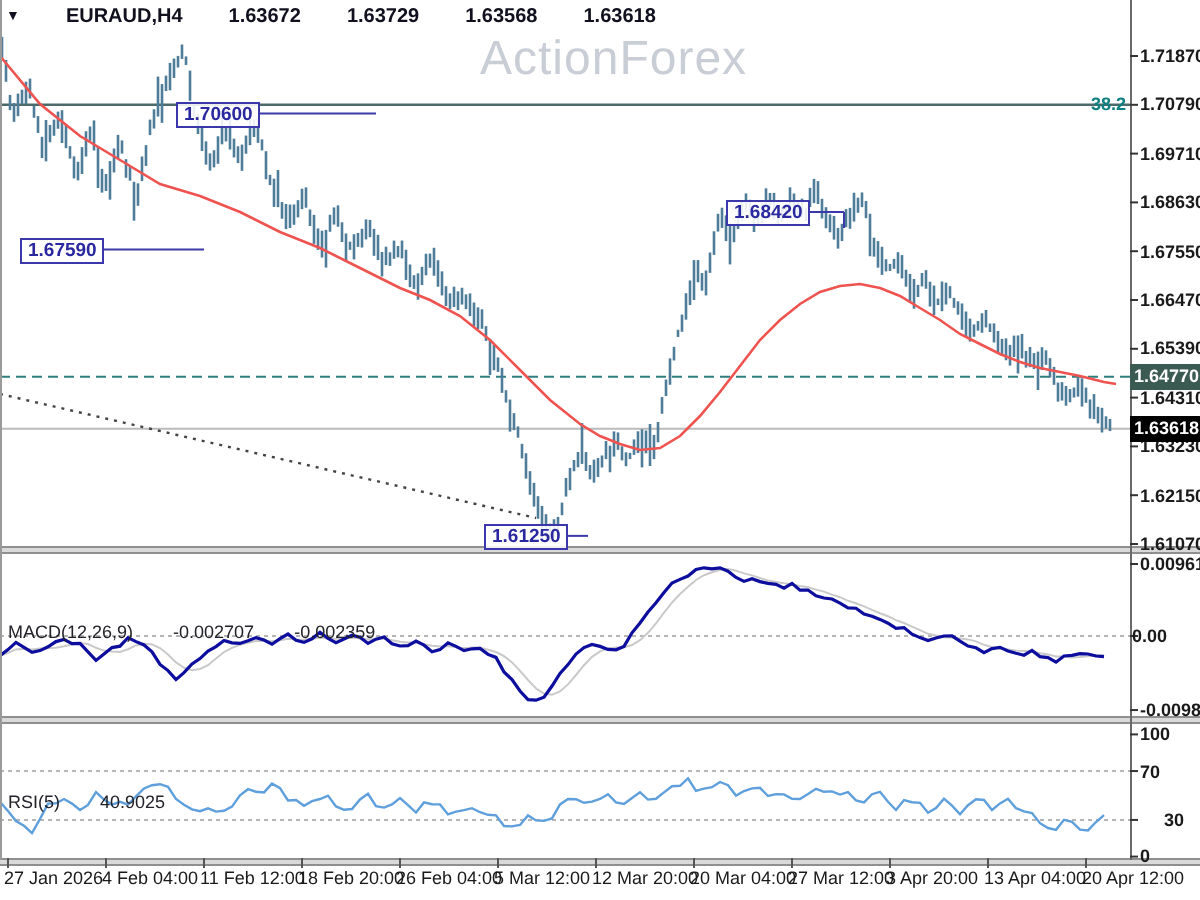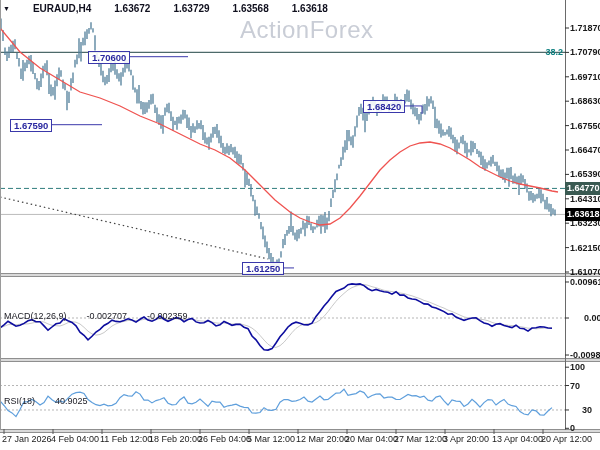--- a/index.html
+++ b/index.html
@@ -376,42 +376,42 @@
 
   <div class="watermark" style="color: rgb(201, 205, 214);">ActionForex</div>
 
   <div class="paneltitle pt-macd">
     <span>MACD(12,26,9)</span>
     <span>-0.002707</span>
     <span>-0.002359</span>
   </div>
 
   <div class="paneltitle pt-rsi">
-    <span>RSI(18)</span>
+    <span>RSI(5)</span>
     <span>40.9025</span>
   </div>
 
   <div class="tag" id="tag-teal" style="top: 181.907px; background: rgb(58, 90, 82);">1.64770</div>
   <div class="tag" id="tag-black" style="top: 207.934px; background: rgb(0, 0, 0);">1.63618</div>
   <div class="fib-label" id="fib382" style="top: 47.4px; color: rgb(14, 128, 128);">38.2</div>
 
   <div id="gen">
       <div class="alab" style="left: 570px; top: 23px;">1.71870</div>
       <div class="alab" style="left: 570px; top: 47.4px;">1.70790</div>
       <div class="alab" style="left: 570px; top: 71.8px;">1.69710</div>
       <div class="alab" style="left: 570px; top: 96.2px;">1.68630</div>
       <div class="alab" style="left: 570px; top: 120.6px;">1.67550</div>
       <div class="alab" style="left: 570px; top: 145px;">1.66470</div>
       <div class="alab" style="left: 570px; top: 169.4px;">1.65390</div>
       <div class="alab" style="left: 570px; top: 193.8px;">1.64310</div>
       <div class="alab" style="left: 570px; top: 218.2px;">1.63230</div>
       <div class="alab" style="left: 570px; top: 242.6px;">1.62150</div>
       <div class="alab" style="left: 570px; top: 267px;">1.61070</div>
       <div class="alab" style="left: 570px; top: 277px;">0.009618</div>
-      <div class="alab" style="left: 584px; top: 313px;">0.00</div>
+      <div class="alab" style="left: 566px; top: 313px;">0.00</div>
       <div class="alab" style="left: 570px; top: 350.026px;">-0.009892</div>
       <div class="alab" style="left: 570px; top: 362.2px;">100</div>
       <div class="alab" style="left: 570px; top: 380.53px;">70</div>
       <div class="alab" style="left: 582px; top: 404.97px;">30</div>
       <div class="alab" style="left: 570px; top: 423.3px;">0</div>
       <div class="xlab" style="left: 2px;">27 Jan 2026</div>
       <div class="xlab" style="left: 51px;">4 Feb 04:00</div>
       <div class="xlab" style="left: 100px;">11 Feb 12:00</div>
       <div class="xlab" style="left: 149px;">18 Feb 20:00</div>
       <div class="xlab" style="left: 198px;">26 Feb 04:00</div>

